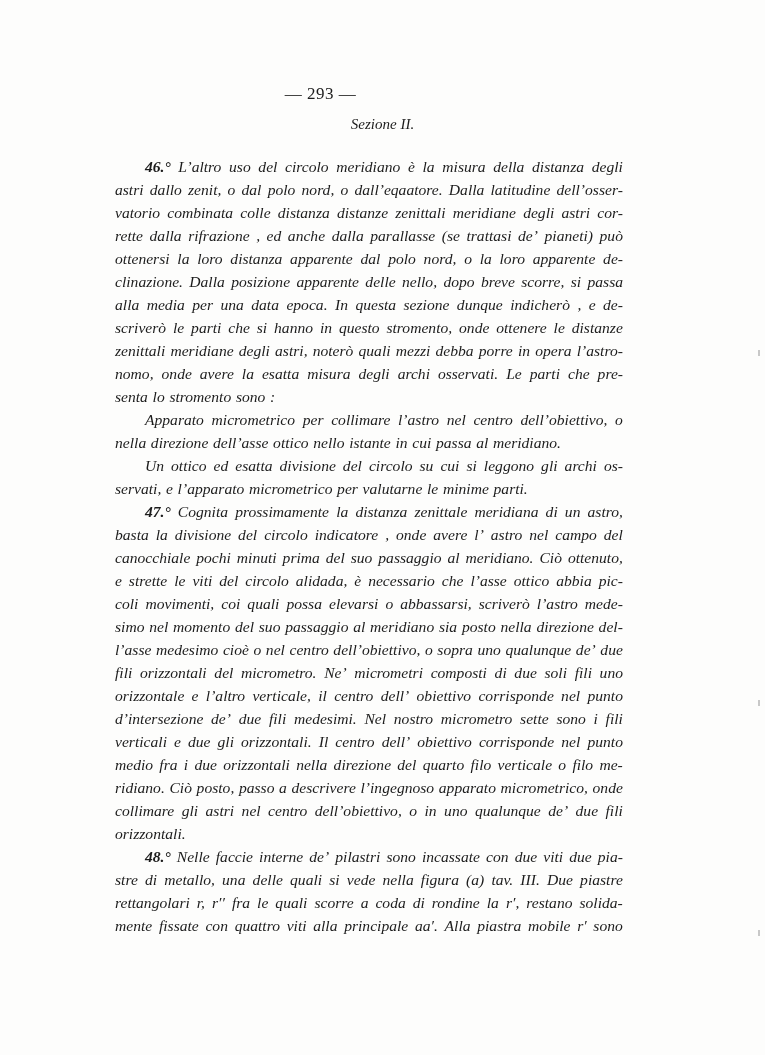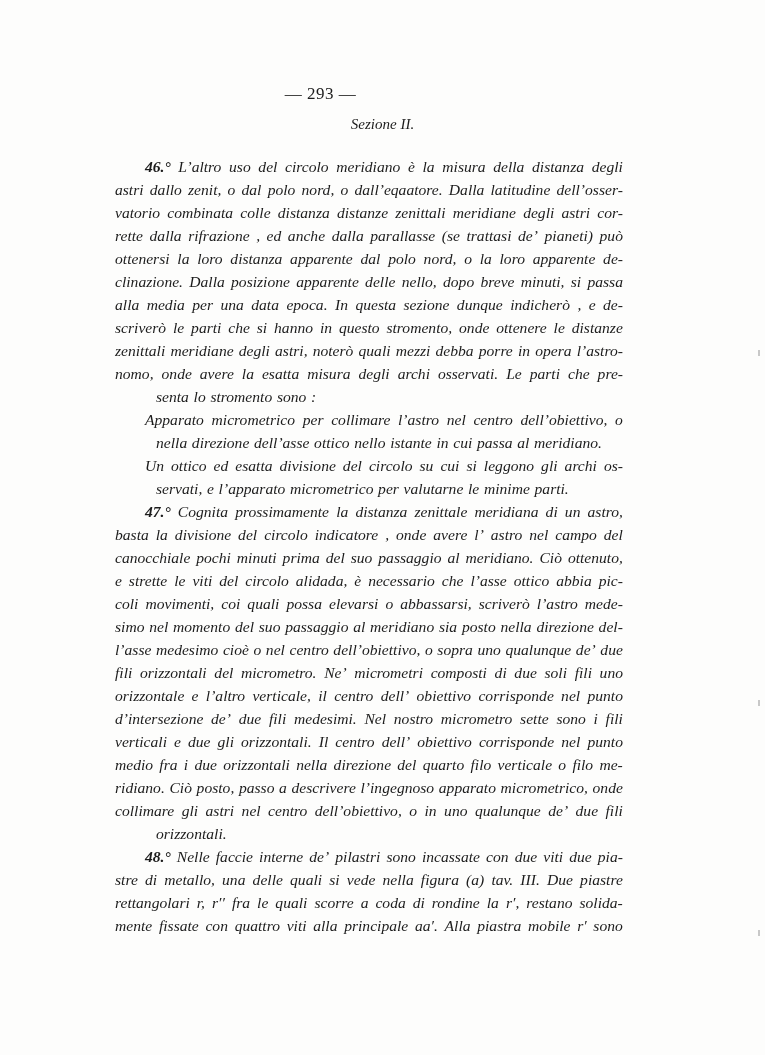--- a/index.html
+++ b/index.html
@@ -22,21 +22,21 @@
       position: absolute; top: 155px; left: 115px; width: 508px;
       font-size: 15.6px;
       font-style: italic;
     }
     .line {
       height: 23px; line-height: 23px;
       text-align: justify; text-align-last: justify;
       white-space: nowrap; overflow: visible;
       display: flex; justify-content: space-between;
     }
-    .line.last { text-align-last: left; justify-content: flex-start; margin-left: 41px; }
+    .line.last { text-align-last: left; justify-content: flex-start; }
     .line.indent { padding-left: 30px; }
     .line .w { white-space: pre; }
     .line.last .w { margin-right: 0.3em; }
     .para-num { font-weight: bold; }
     .edge-mark {
       position: absolute; left: 758px; width: 2px; height: 6px; background:#c8c8c8;
     }
   </style>
 </head>
 <body>
@@ -117,21 +117,21 @@
     </div>
     <div class="line">
       <span class="w">clinazione.</span>
       <span class="w">Dalla</span>
       <span class="w">posizione</span>
       <span class="w">apparente</span>
       <span class="w">delle</span>
       <span class="w">nello,</span>
       <span class="w">dopo</span>
       <span class="w">breve</span>
-      <span class="w">minuti,</span>
+      <span class="w">scorre,</span>
       <span class="w">si</span>
       <span class="w">passa</span>
     </div>
     <div class="line">
       <span class="w">alla</span>
       <span class="w">media</span>
       <span class="w">per</span>
       <span class="w">una</span>
       <span class="w">data</span>
       <span class="w">epoca.</span>

